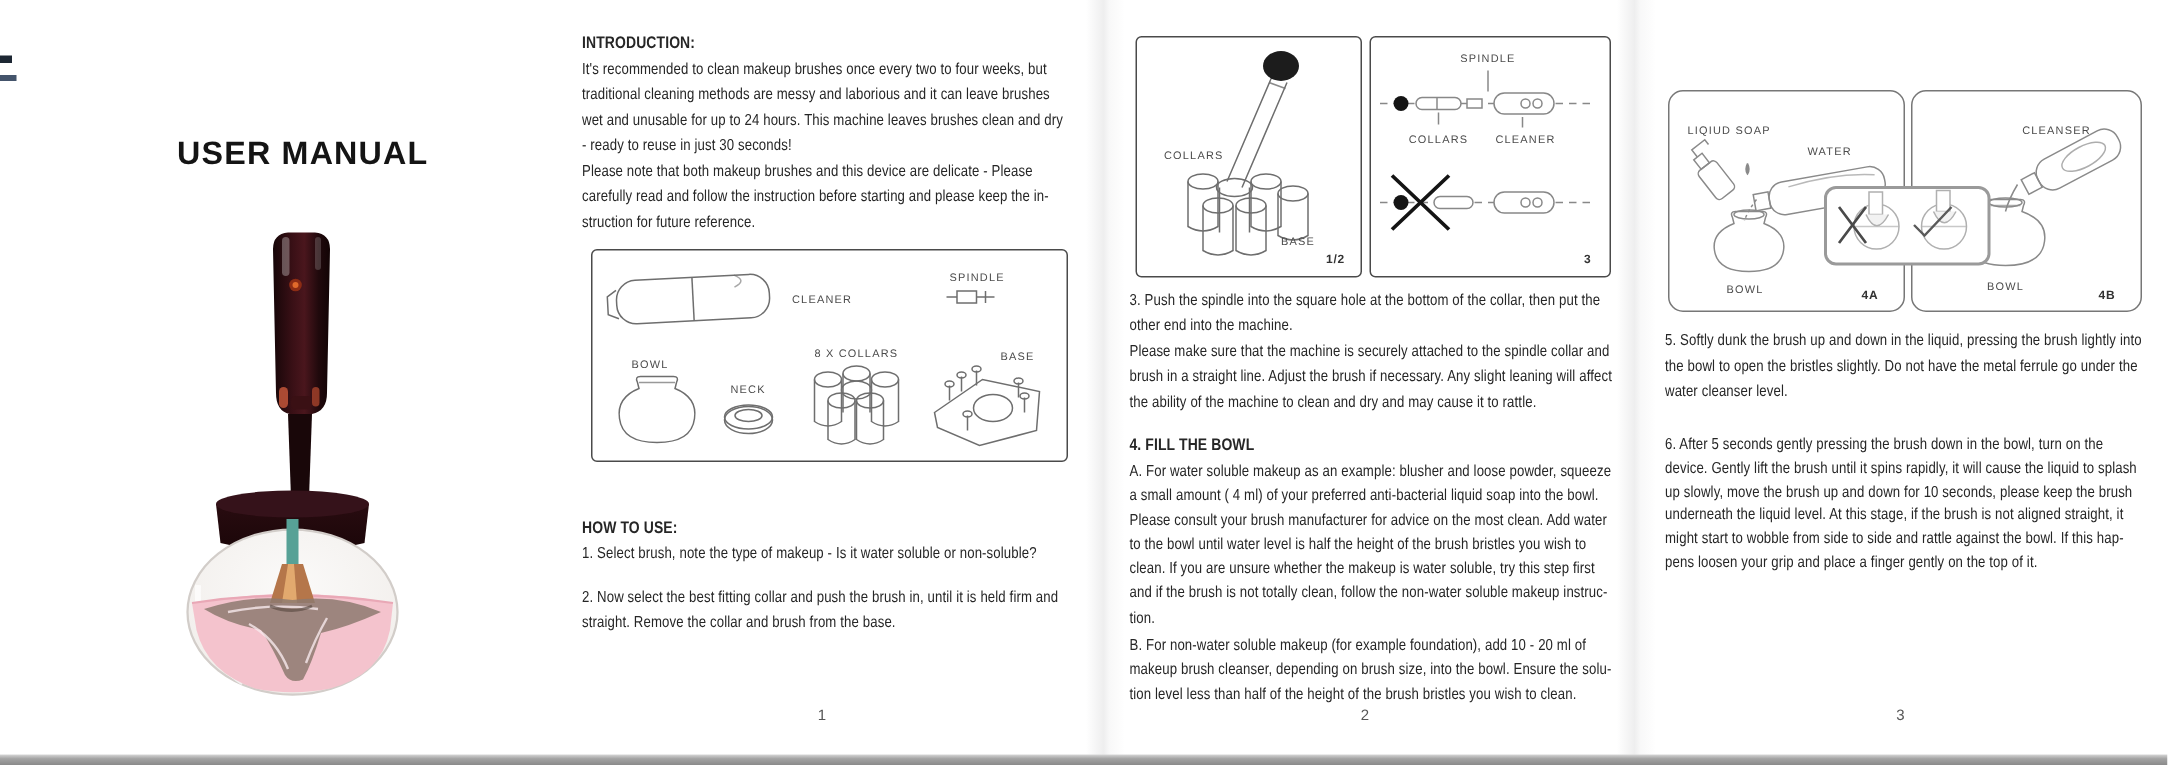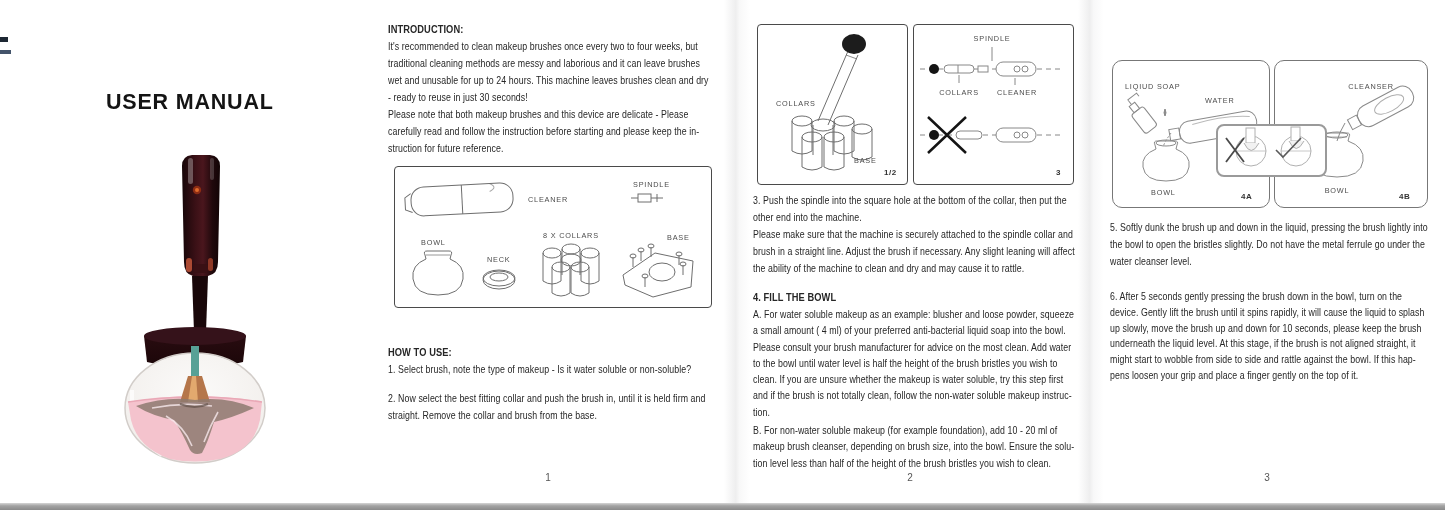--- a/index.html
+++ b/index.html
@@ -55,21 +55,21 @@
   }
   .diag-label{font-size:7.3px;letter-spacing:0.8px;}
   .fig-num{font-size:8px;fill:#333;font-weight:bold;letter-spacing:0.5px;}
 </style>
 </head>
 <body>
 
 <div class="edge-mark1"></div>
 <div class="edge-mark2"></div>
 
-<div class="cover-title" style="left:106px;top:90px;">USER MANUAL</div>
+<div class="cover-title" style="left:118px;top:90px;">USER MANUAL</div>
 
 <svg class="abs" style="left:122px;top:150px;" width="196" height="334" viewBox="0 0 196 334">
   <defs>
     <linearGradient id="handleG" x1="0" y1="0" x2="1" y2="0">
       <stop offset="0" stop-color="#160608"></stop>
         <stop offset="0.35" stop-color="#3a1016"></stop>
       <stop offset="0.55" stop-color="#4a161d"></stop>
         <stop offset="0.8" stop-color="#20090c"></stop>
       <stop offset="1" stop-color="#120405"></stop>
     </linearGradient>

